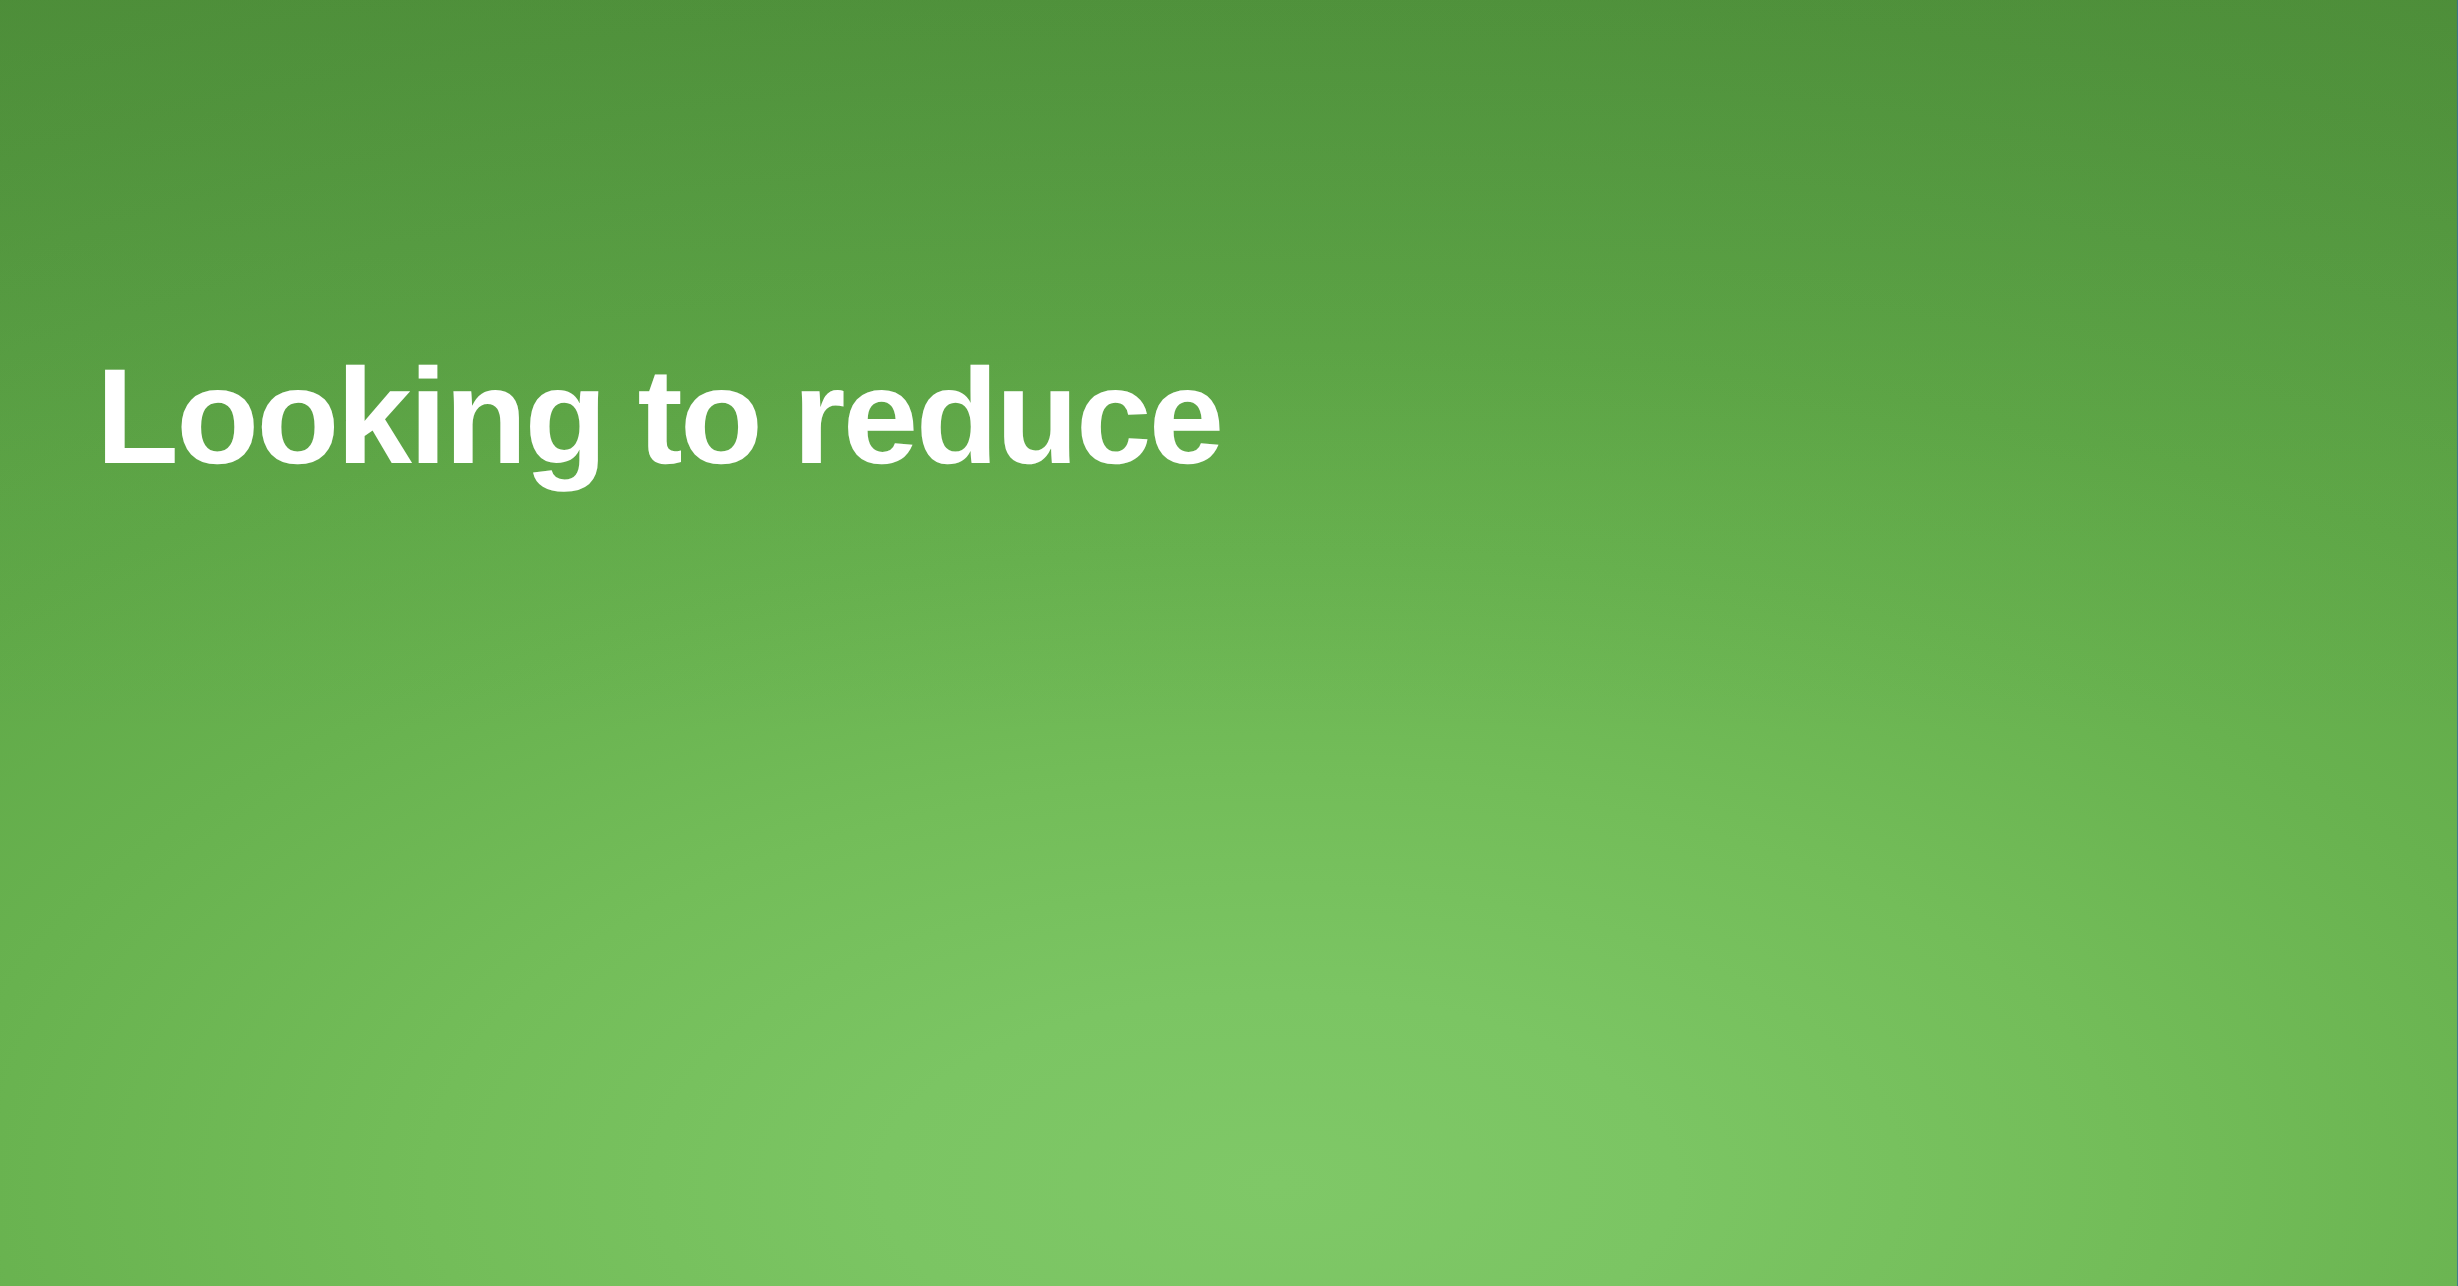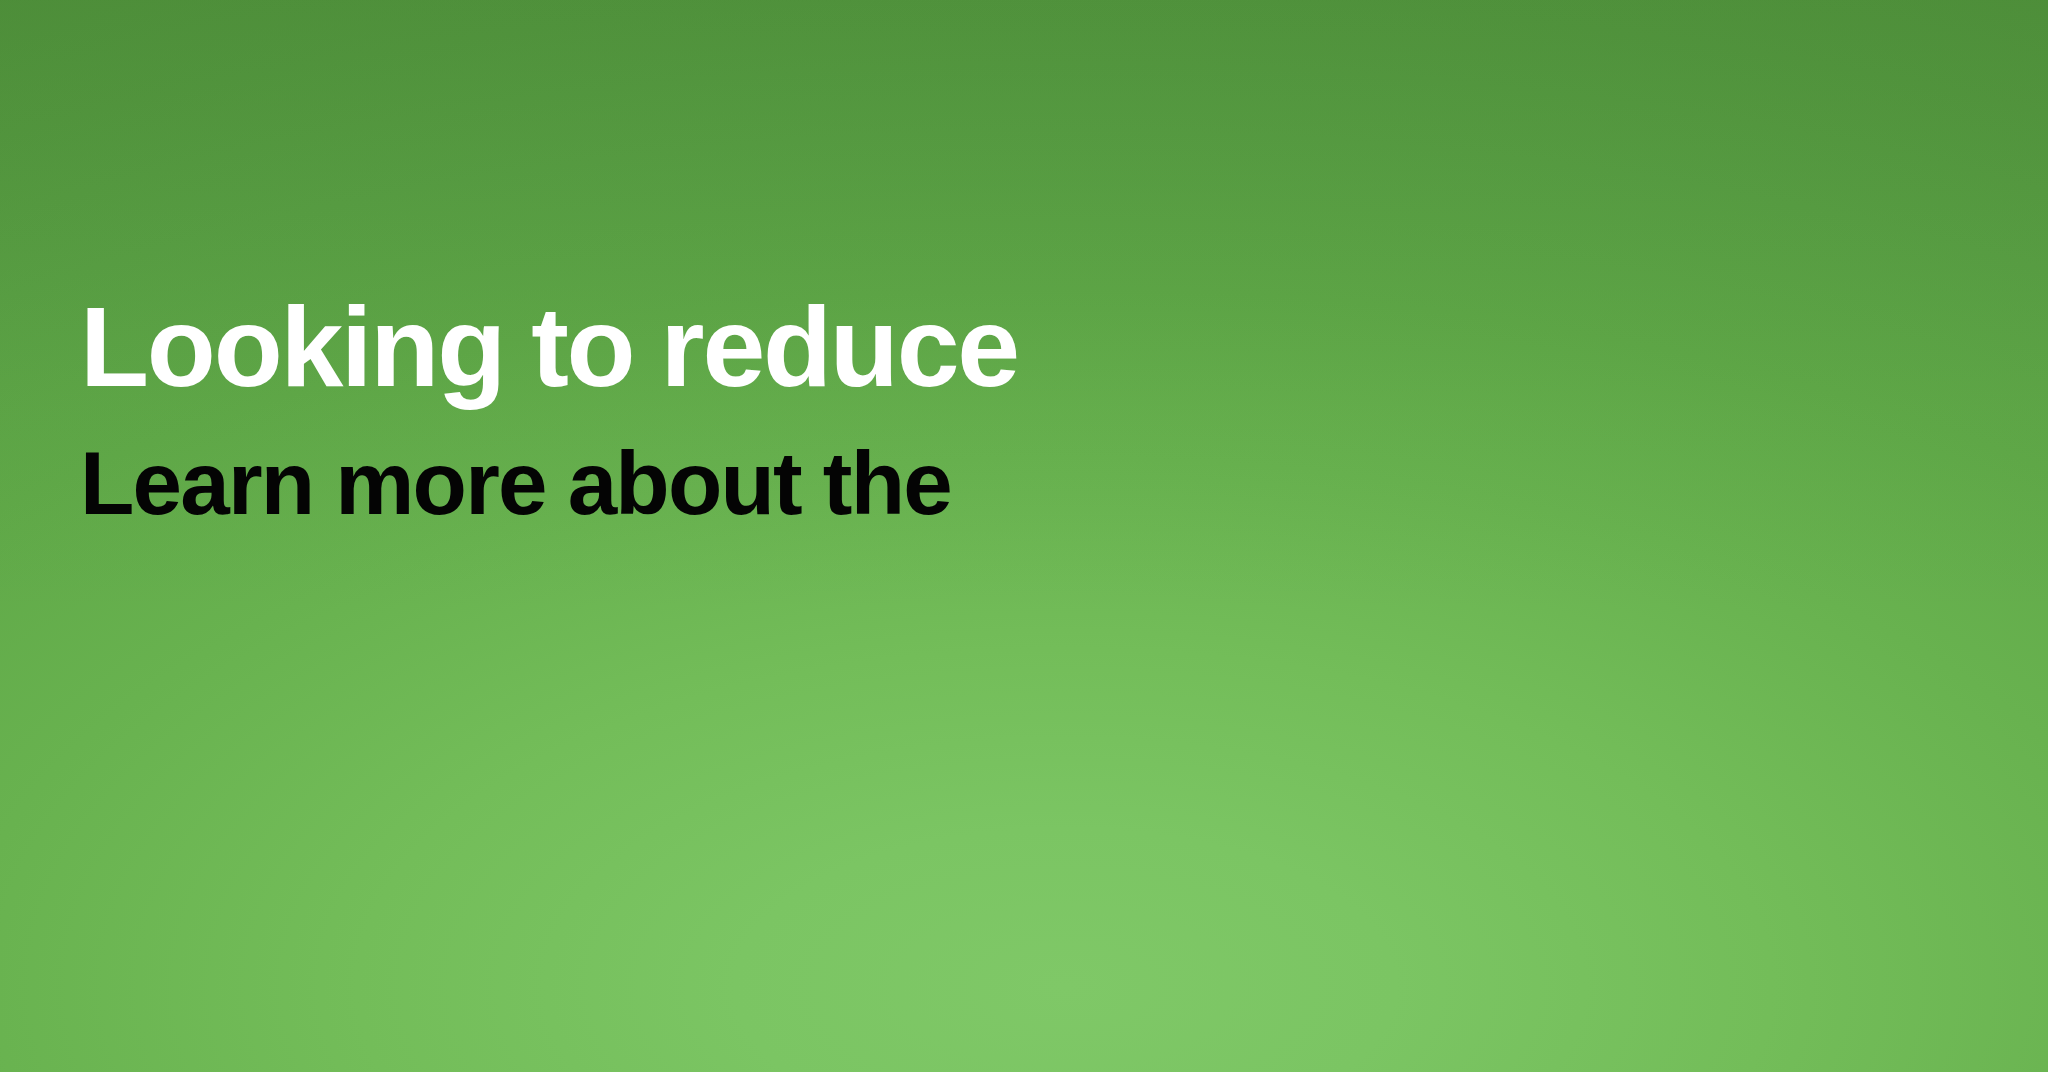--- a/index.html
+++ b/index.html
@@ -107,18 +107,17 @@
   <div class="banner-bg"></div>
   <div class="banner-vignette"></div>
 
   <div class="content">
 
     <h1 class="headline">
       <span class="line">Looking to reduce</span>
     </h1>
 
     <h2 class="subhead">
-      <span class="line">Learn more about the</span>
     </h2>
 
   </div>
 
 </div>
 
 </body></html>

